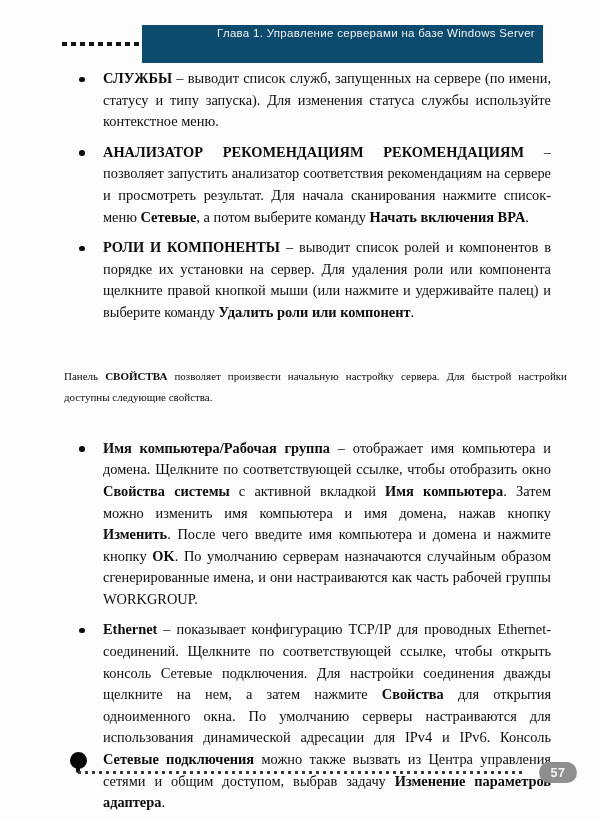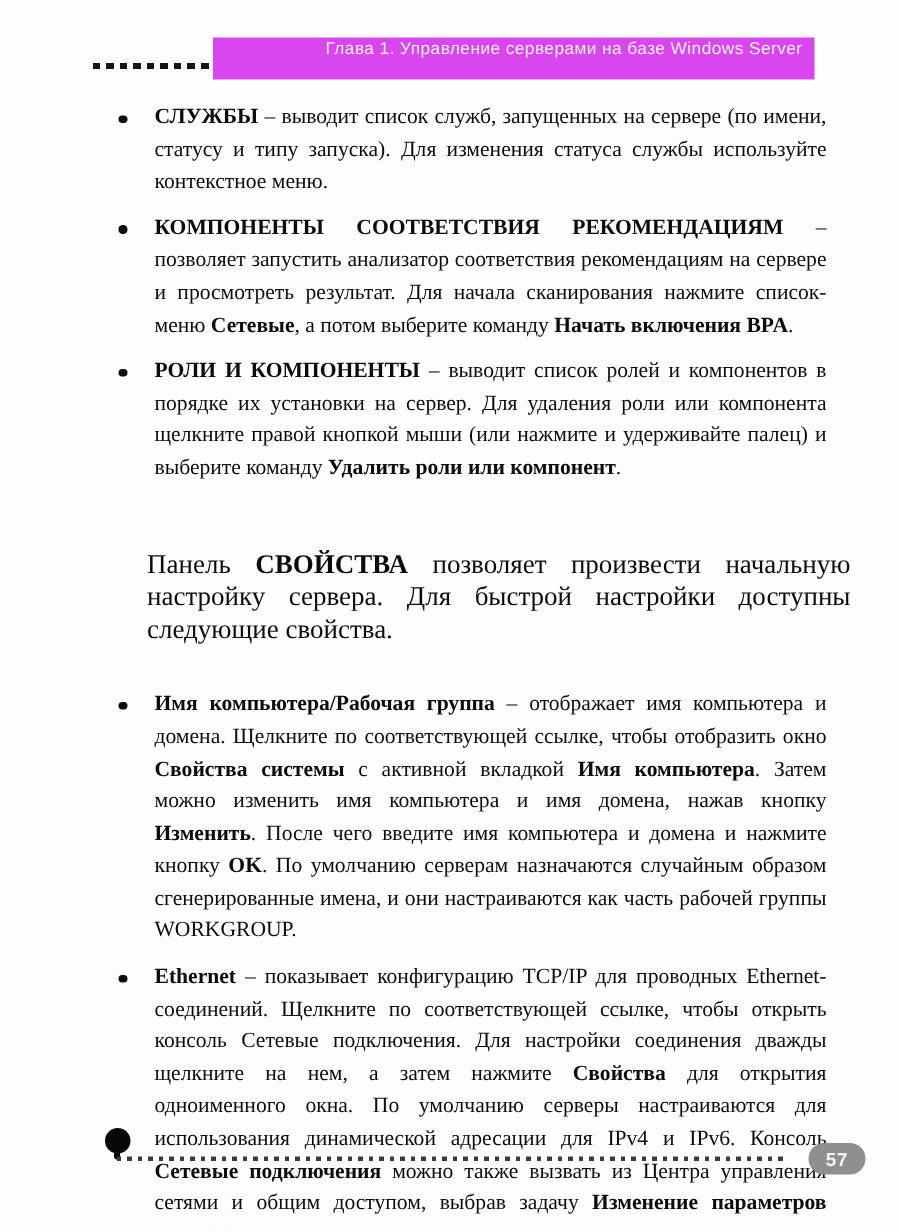--- a/index.html
+++ b/index.html
@@ -35,22 +35,22 @@
       to right,
       #151515 0px, #151515 5px,
       rgba(0,0,0,0) 5px, rgba(0,0,0,0) 9px
     );
   }
   .runhead-bar {
     position: absolute;
     left: 142px;
     top: 0px;
     width: 401px;
-    height: 28px;
-    background: #d946ef;
+    height: 38px;
+    background: #0c4a6e;
   }
   .runhead-title {
     position: absolute;
     right: 8px;
     top: 2px;
     color: #f2f2f2;
     font-size: 11.5px;
     letter-spacing: 0.3px;
     white-space: nowrap;
     font-family: "Liberation Sans", "DejaVu Sans", sans-serif;
@@ -85,22 +85,22 @@
     left: 63px;
     top: 8.5px;
     width: 5.5px;
     height: 5.5px;
     border-radius: 50%;
     background: #0c0c0c;
   }
 
   .para {
     margin: 0;
-    padding: 0 33px 0 98px;
-    font-size: 18px;
+    padding: 0 33px 0 64px;
+    font-size: 11px;
     line-height: 21.6px;
     text-align: justify;
     text-justify: inter-word;
   }
 
   .gap-before-para { height: 26px; }
   .gap-after-para  { height: 13px; }
 
   b, .b { font-weight: bold; }
 
@@ -177,21 +177,21 @@
 
     <ul class="bullets">
 
       <li class="bullet">
         <span class="dot"></span>
         <b>СЛУЖБЫ</b><span> – выводит список служб, запущенных на сервере (по имени, статусу и типу запуска). Для изменения статуса службы используйте контекстное меню.</span>
       </li>
 
       <li class="bullet">
         <span class="dot"></span>
-        <b>КОМПОНЕНТЫ СООТВЕТСТВИЯ РЕКОМЕНДАЦИЯМ</b><span> – позволяет запустить анализатор соответствия рекомендациям на сервере и просмотреть результат. Для начала сканирования нажмите список-меню </span><b>Сетевые</b><span>, а потом выберите команду </span><b>Начать включения BPA</b><span>.</span>
+        <b>АНАЛИЗАТОР РЕКОМЕНДАЦИЯМ РЕКОМЕНДАЦИЯМ</b><span> – позволяет запустить анализатор соответствия рекомендациям на сервере и просмотреть результат. Для начала сканирования нажмите список-меню </span><b>Сетевые</b><span>, а потом выберите команду </span><b>Начать включения BPA</b><span>.</span>
       </li>
 
 
       <li class="bullet">
         <span class="dot"></span>
         <b>РОЛИ И КОМПОНЕНТЫ</b><span> – выводит список ролей и компонентов в порядке их установки на сервер. Для удаления роли или компонента щелкните правой кнопкой мыши (или нажмите и удерживайте палец) и выберите команду </span><b>Удалить роли или компонент</b><span>.</span>
       </li>
     </ul>
 
     <div class="gap-before-para"></div>

